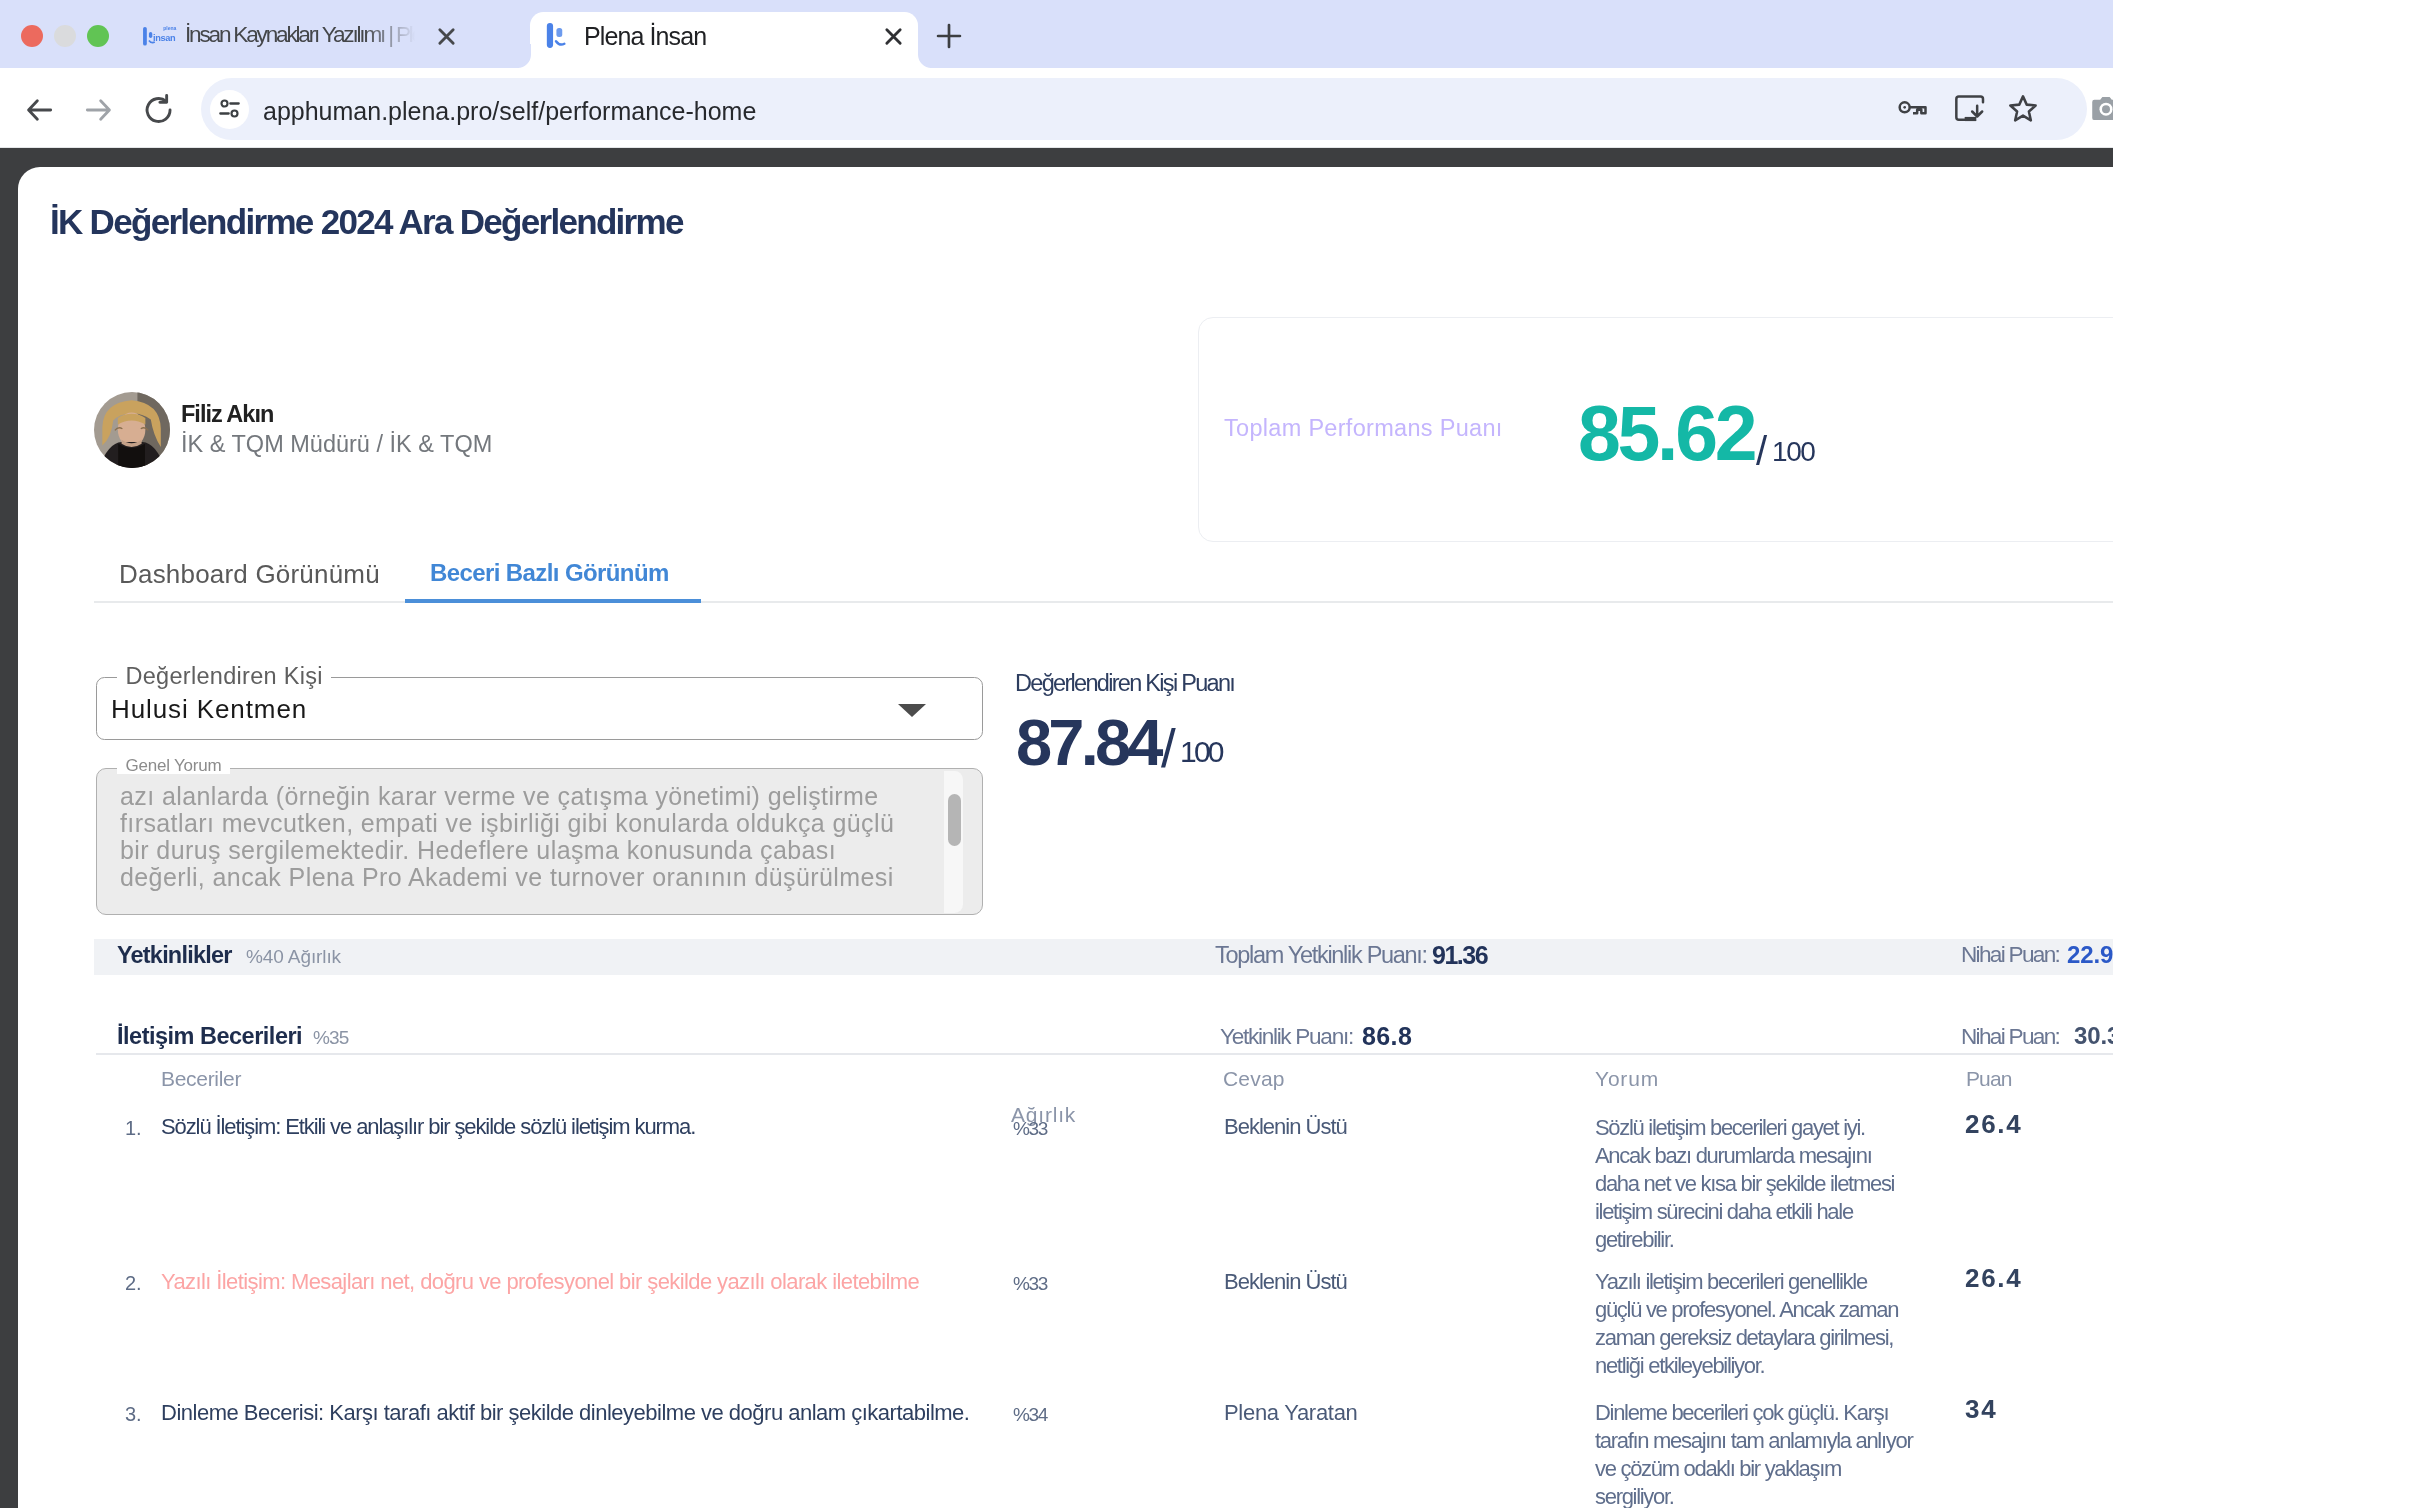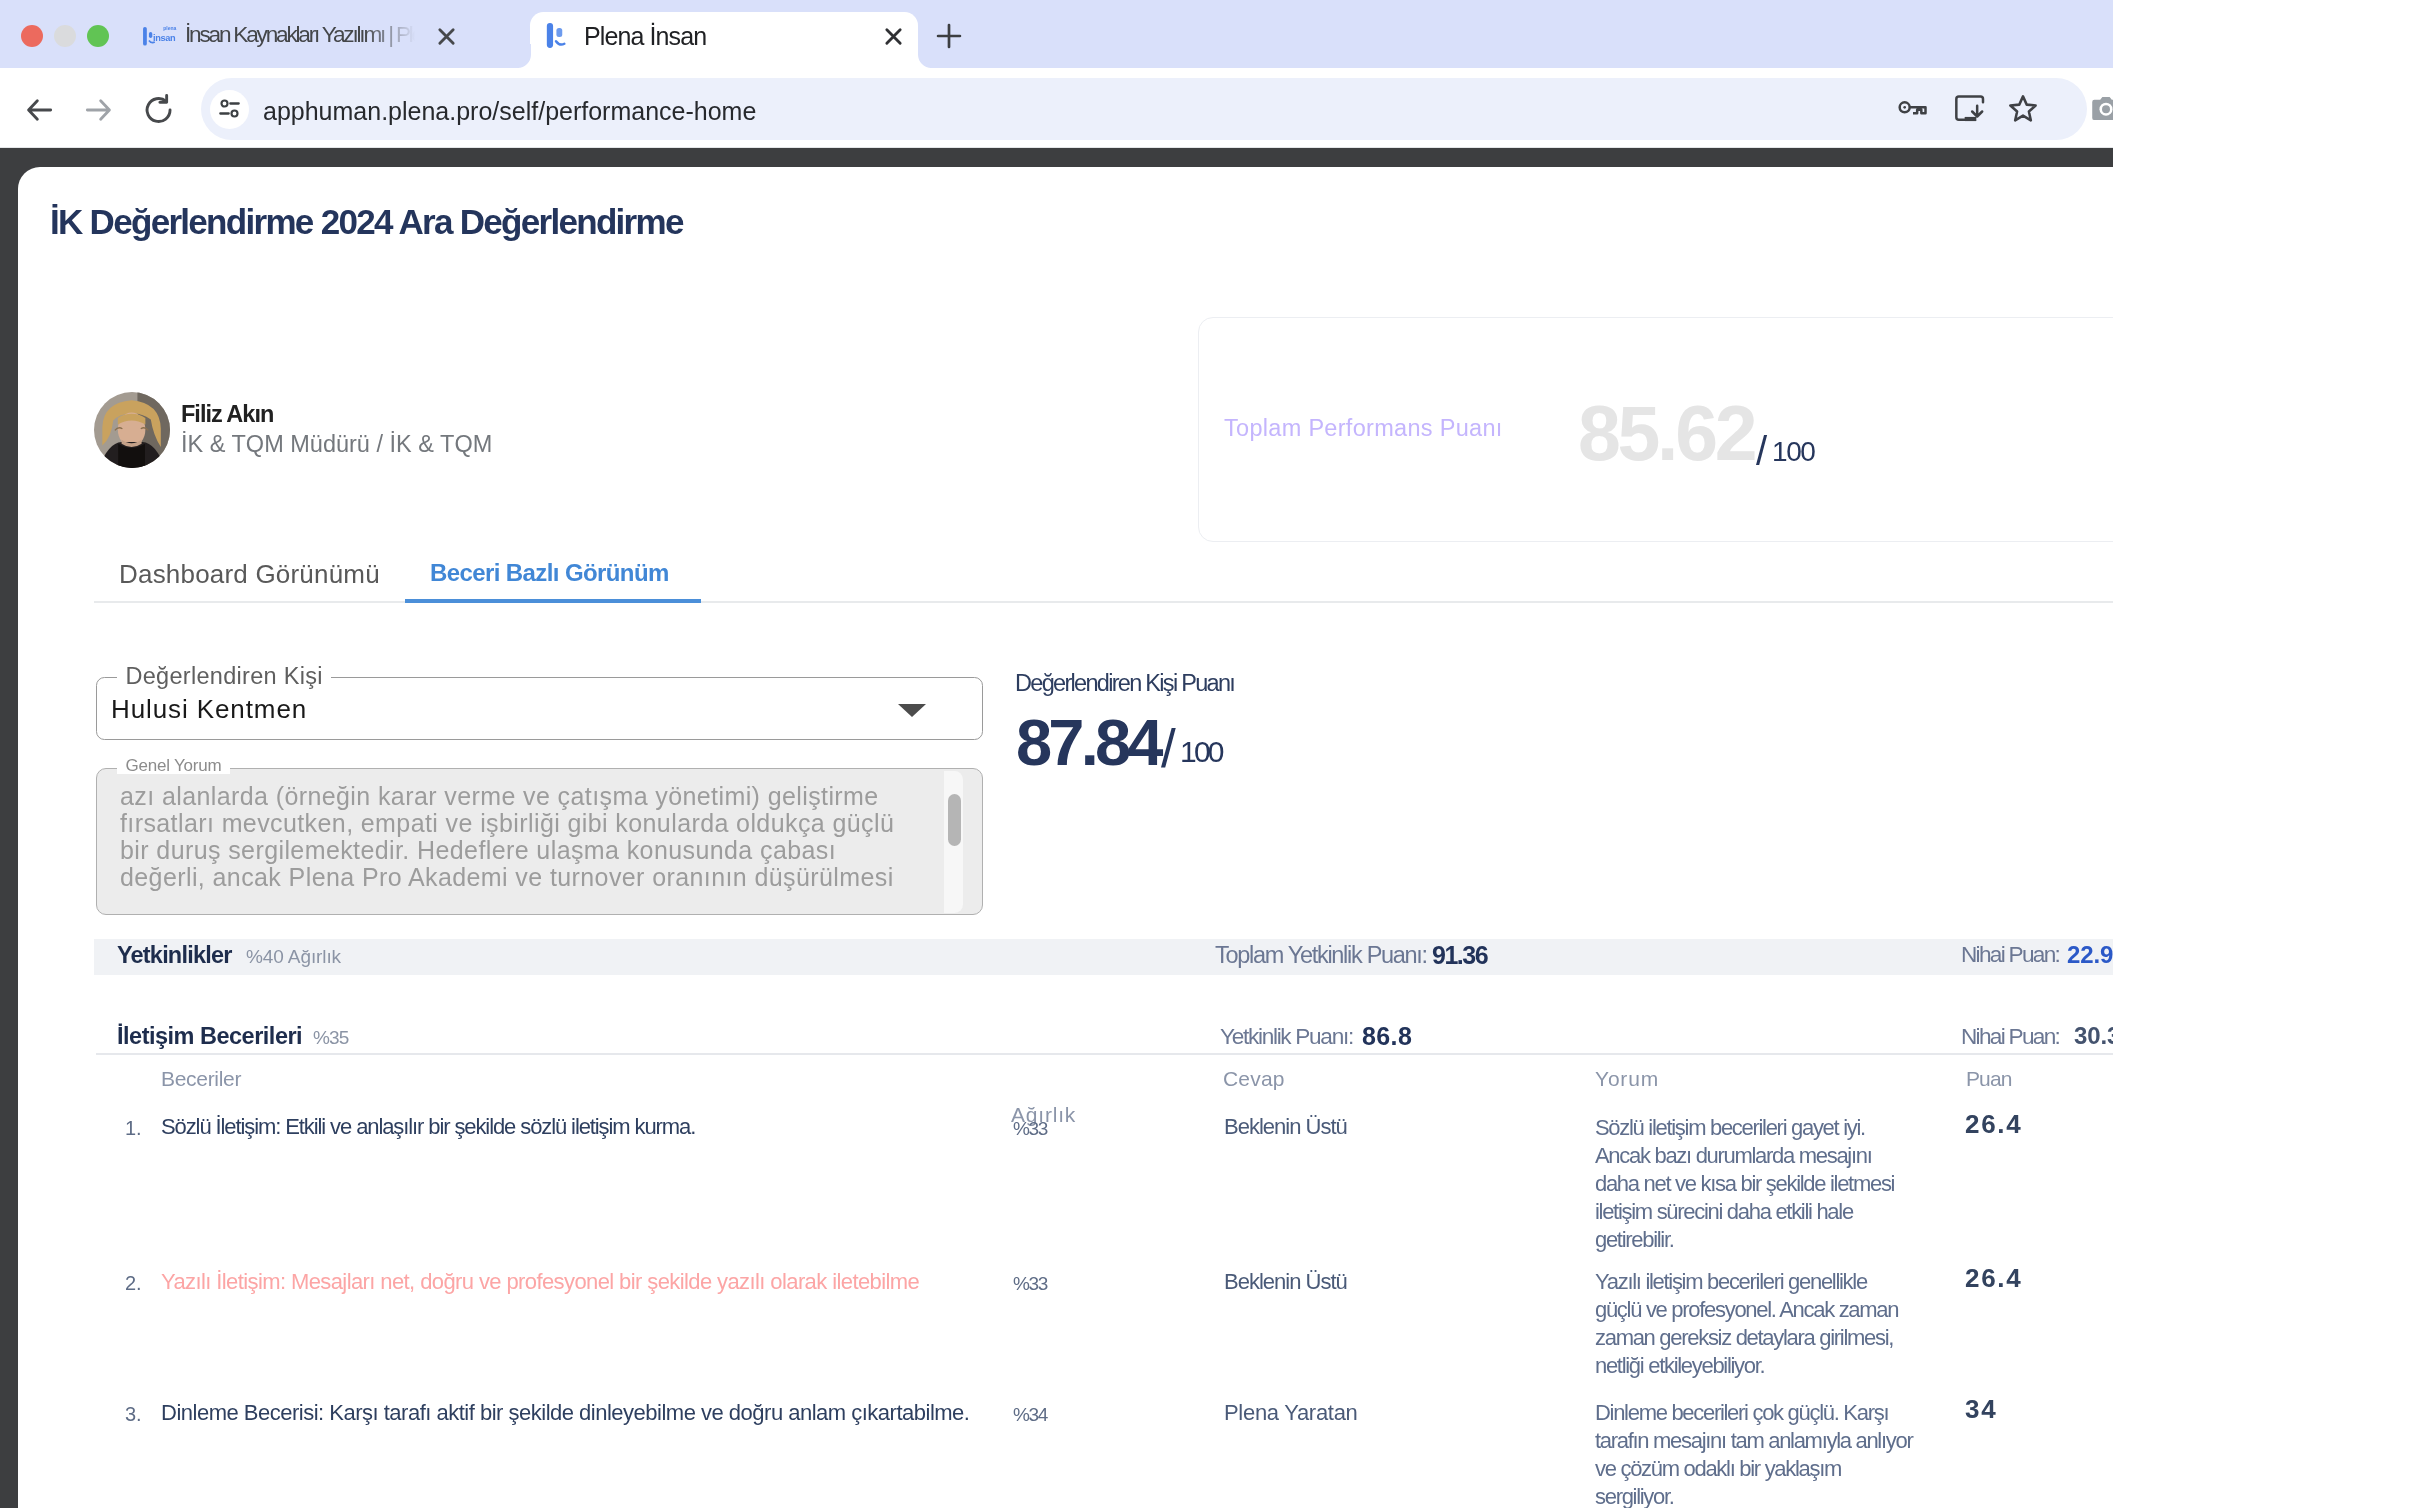--- a/index.html
+++ b/index.html
@@ -135,21 +135,21 @@
       <path d="M6 91 Q17 61 33 60 L58 60 Q74 61 85 91 Z" fill="#221e1f"></path>
       <path d="M29 62 Q45 72 61 62 L61 91 H29 Z" fill="#120f0e"></path>
       <path d="M33 57 q12 9 24 0 l0 5 q-12 8 -24 0 Z" fill="#c4a188"></path>
     </svg>
   </div>
   <span class="abs" style="left:181px;top:403px;font-size:23.5px;font-weight:bold;color:#212121;letter-spacing:-1px;">Filiz Akın</span>
   <span class="abs" style="left:181px;top:433px;font-size:23.5px;color:#74787d;letter-spacing:0px;">İK &amp; TQM Müdürü / İK &amp; TQM</span>
 
   <div class="abs" style="left:1198px;top:317px;width:1094px;height:225px;border:1.7px solid #eceef2;border-radius:15px;background:#ffffff;"></div>
   <span class="abs" style="left:1224px;top:417px;font-size:23.5px;color:#c4b5fd;letter-spacing:0.3px;">Toplam Performans Puanı</span>
-  <span class="abs" style="left:1578px;top:395px;font-size:77px;font-weight:bold;color:#e5e5e5;letter-spacing:-3.3px;">85.62</span>
+  <span class="abs" style="left:1578px;top:395px;font-size:77px;font-weight:bold;color:#14b8a6;letter-spacing:-3.3px;">85.62</span>
   <span class="abs" style="left:1756px;top:431px;font-size:40px;color:#26365c;">/</span>
   <span class="abs" style="left:1772px;top:438px;font-size:28px;color:#26365c;letter-spacing:-1.4px;">100</span>
 
   <span class="abs" style="left:119px;top:561px;font-size:26px;color:#595959;letter-spacing:0.2px;">Dashboard Görünümü</span>
   <span class="abs" style="left:430px;top:561px;font-size:24px;font-weight:bold;color:#4187d6;letter-spacing:-0.6px;">Beceri Bazlı Görünüm</span>
   <div class="abs" style="left:94px;top:601px;width:2200px;height:1.7px;background:#e8eaec;"></div>
   <div class="abs" style="left:405px;top:599px;width:296px;height:4.2px;background:#4b8fd9;"></div>
 
   <div class="abs" style="left:96px;top:677px;width:887px;height:63px;border:1.3px solid #9a9a9a;border-radius:8.4px;background:#ffffff;"></div>
   <span class="abs" style="left:117px;top:665px;font-size:23.5px;color:#5f5f5f;background:#ffffff;padding:0 8.4px;letter-spacing:0.3px;">Değerlendiren Kişi</span>

